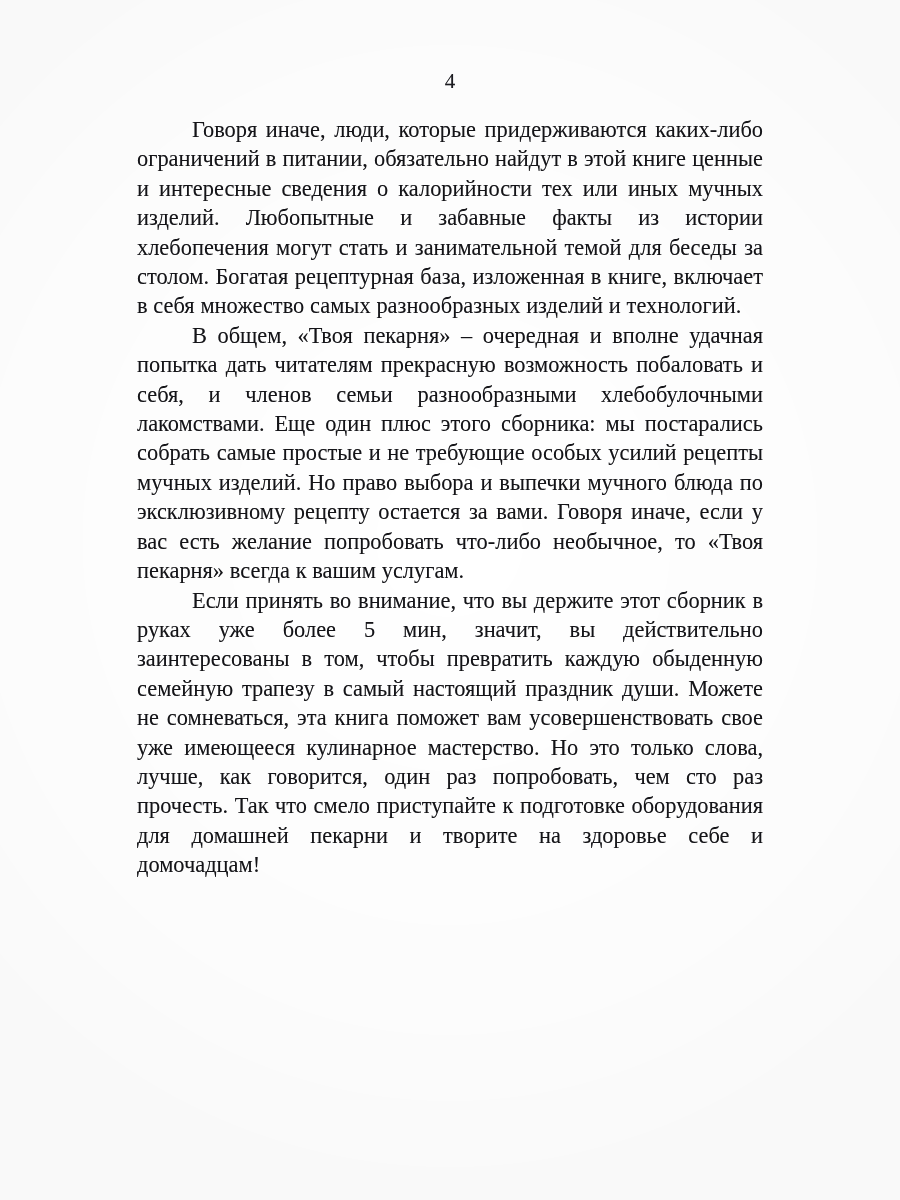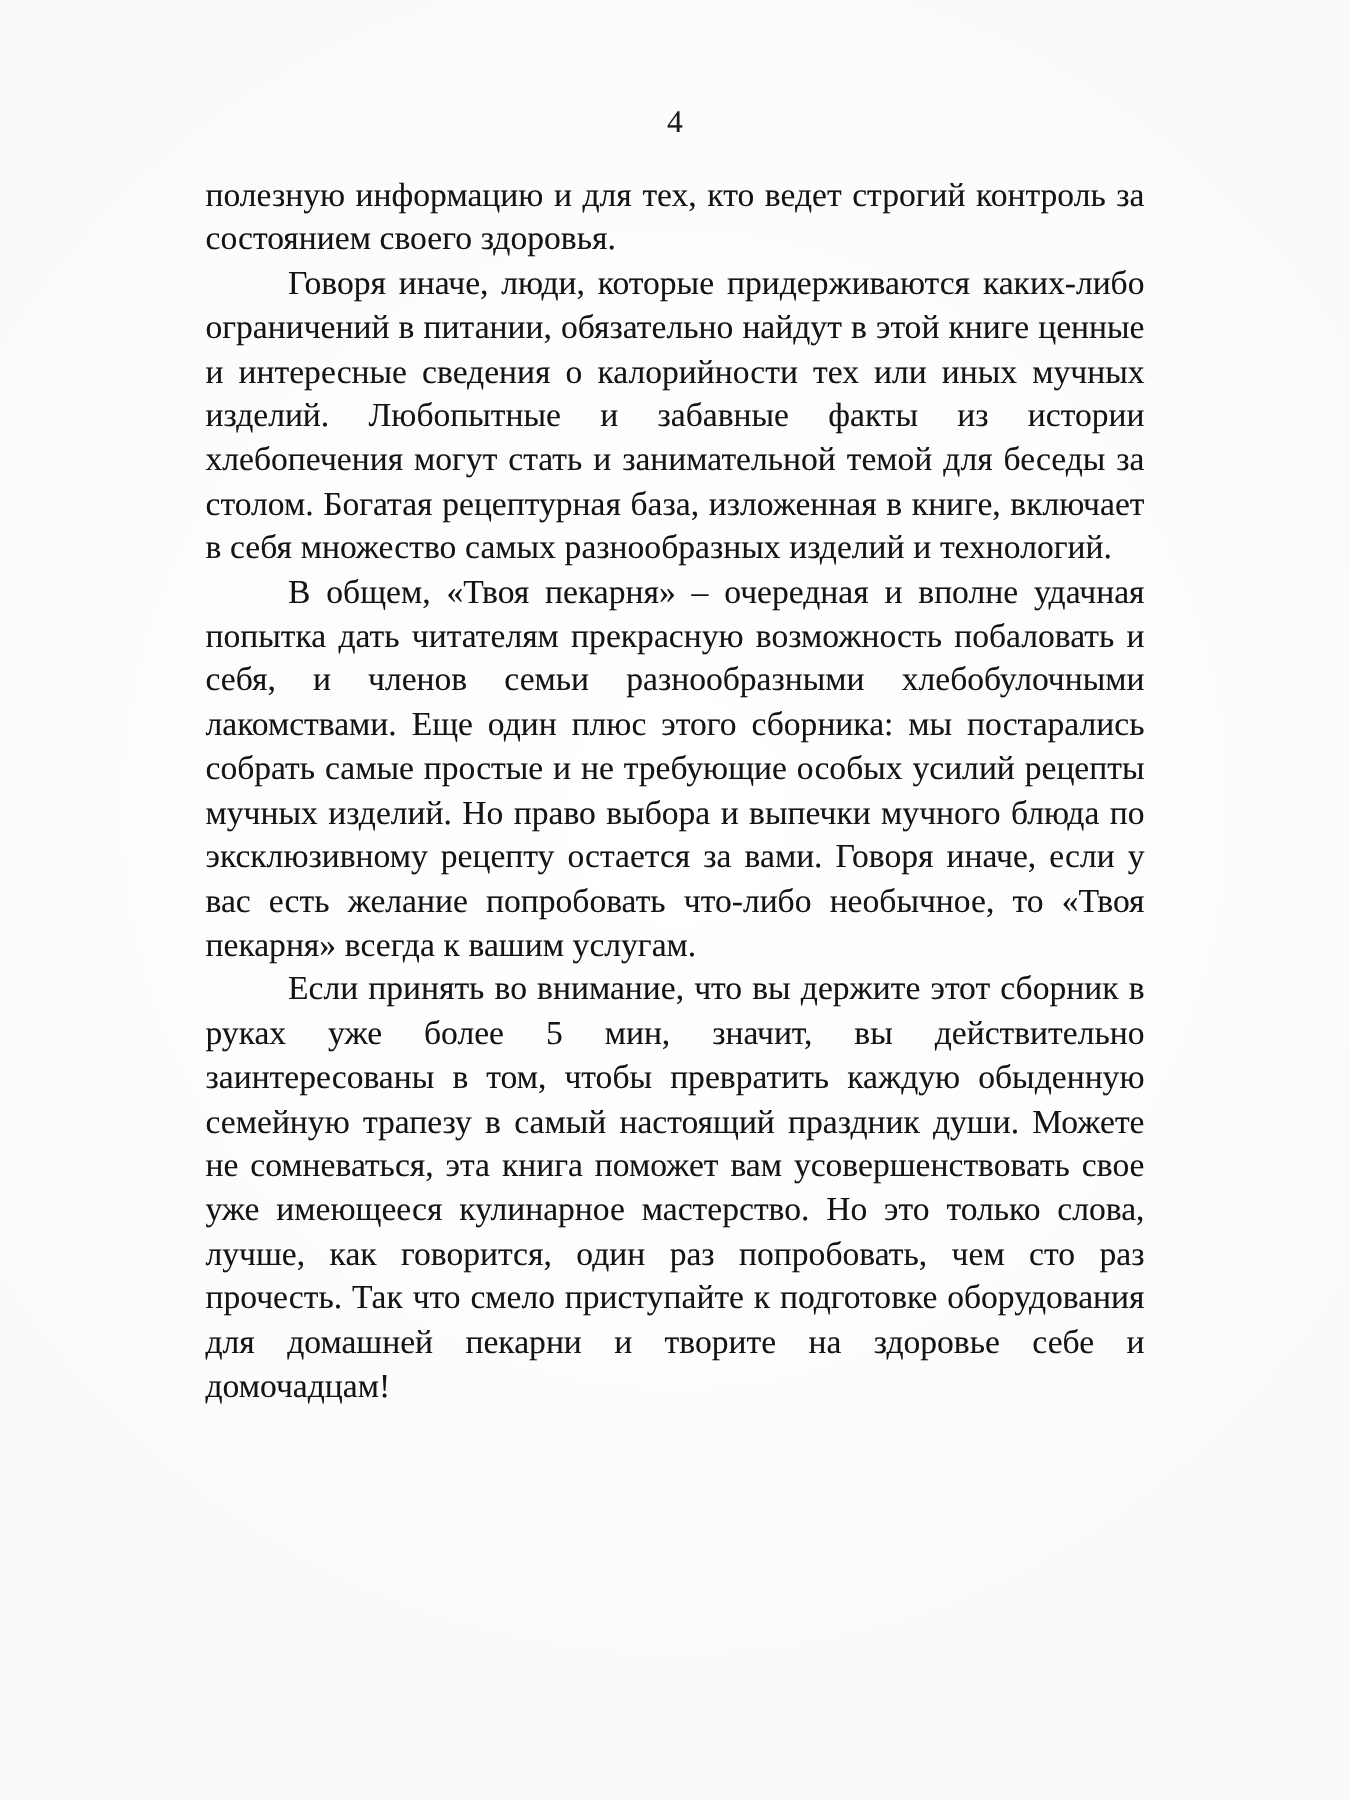--- a/index.html
+++ b/index.html
@@ -84,21 +84,20 @@
 </style>
 </head>
 <body>
 
 <div class="page">
 
   <div class="folio">4</div>
 
   <div class="text-column">
 
-    <p class="para">полезную информацию и для тех, кто ведет строгий контроль за состоянием своего здоровья.</p>
 
     <p class="para indent">Говоря иначе, люди, которые придерживаются каких-либо ограничений в питании, обязательно найдут в этой книге ценные и интересные сведения о калорийности тех или иных мучных изделий. Любопытные и забавные факты из истории хлебопечения могут стать и занимательной темой для беседы за столом. Богатая рецептурная база, изложенная в книге, включает в себя множество самых разнообразных изделий и технологий.</p>
 
     <p class="para indent">В общем, «Твоя пекарня» – очередная и вполне удачная попытка дать читателям прекрасную возможность побаловать и себя, и членов семьи разнообразными хлебобулочными лакомствами. Еще один плюс этого сборника: мы постарались собрать самые простые и не требующие особых усилий рецепты мучных изделий. Но право выбора и выпечки мучного блюда по эксклюзивному рецепту остается за вами. Говоря иначе, если у вас есть желание попробовать что-либо необычное, то «Твоя пекарня» всегда к вашим услугам.</p>
 
     <p class="para indent">Если принять во внимание, что вы держите этот сборник в руках уже более 5 мин, значит, вы действительно заинтересованы в том, чтобы превратить каждую обыденную семейную трапезу в самый настоящий праздник души. Можете не сомневаться, эта книга поможет вам усовершенствовать свое уже имеющееся кулинарное мастерство. Но это только слова, лучше, как говорится, один раз попробовать, чем сто раз прочесть. Так что смело приступайте к подготовке оборудования для домашней пекарни и творите на здоровье себе и домочадцам!</p>
 
   </div>
 
 </div>

